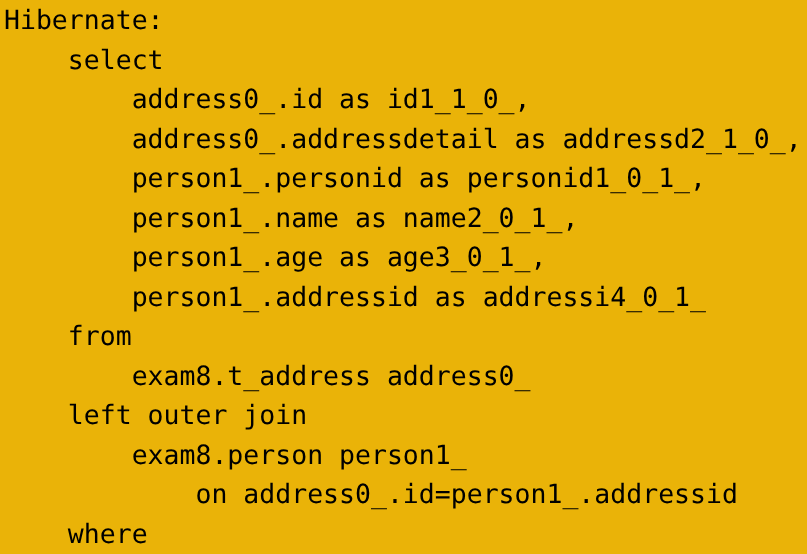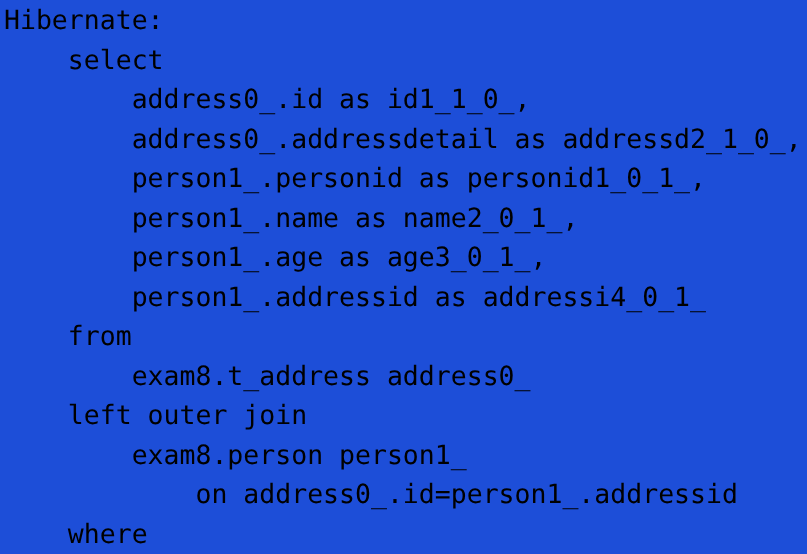--- a/index.html
+++ b/index.html
@@ -10,21 +10,21 @@
   }
   body {
     width: 807px;
     height: 554px;
     overflow: hidden;
   }
   #log-canvas {
     position: relative;
     width: 807px;
     height: 554px;
-    background: #1d4ed8;
+    background: #eab308;
     box-sizing: border-box;
     padding: 0;
     overflow: hidden;
   }
   #log-block {
     position: absolute;
     left: 4px;
     top: 1px;
     margin: 0;
     padding: 0;

